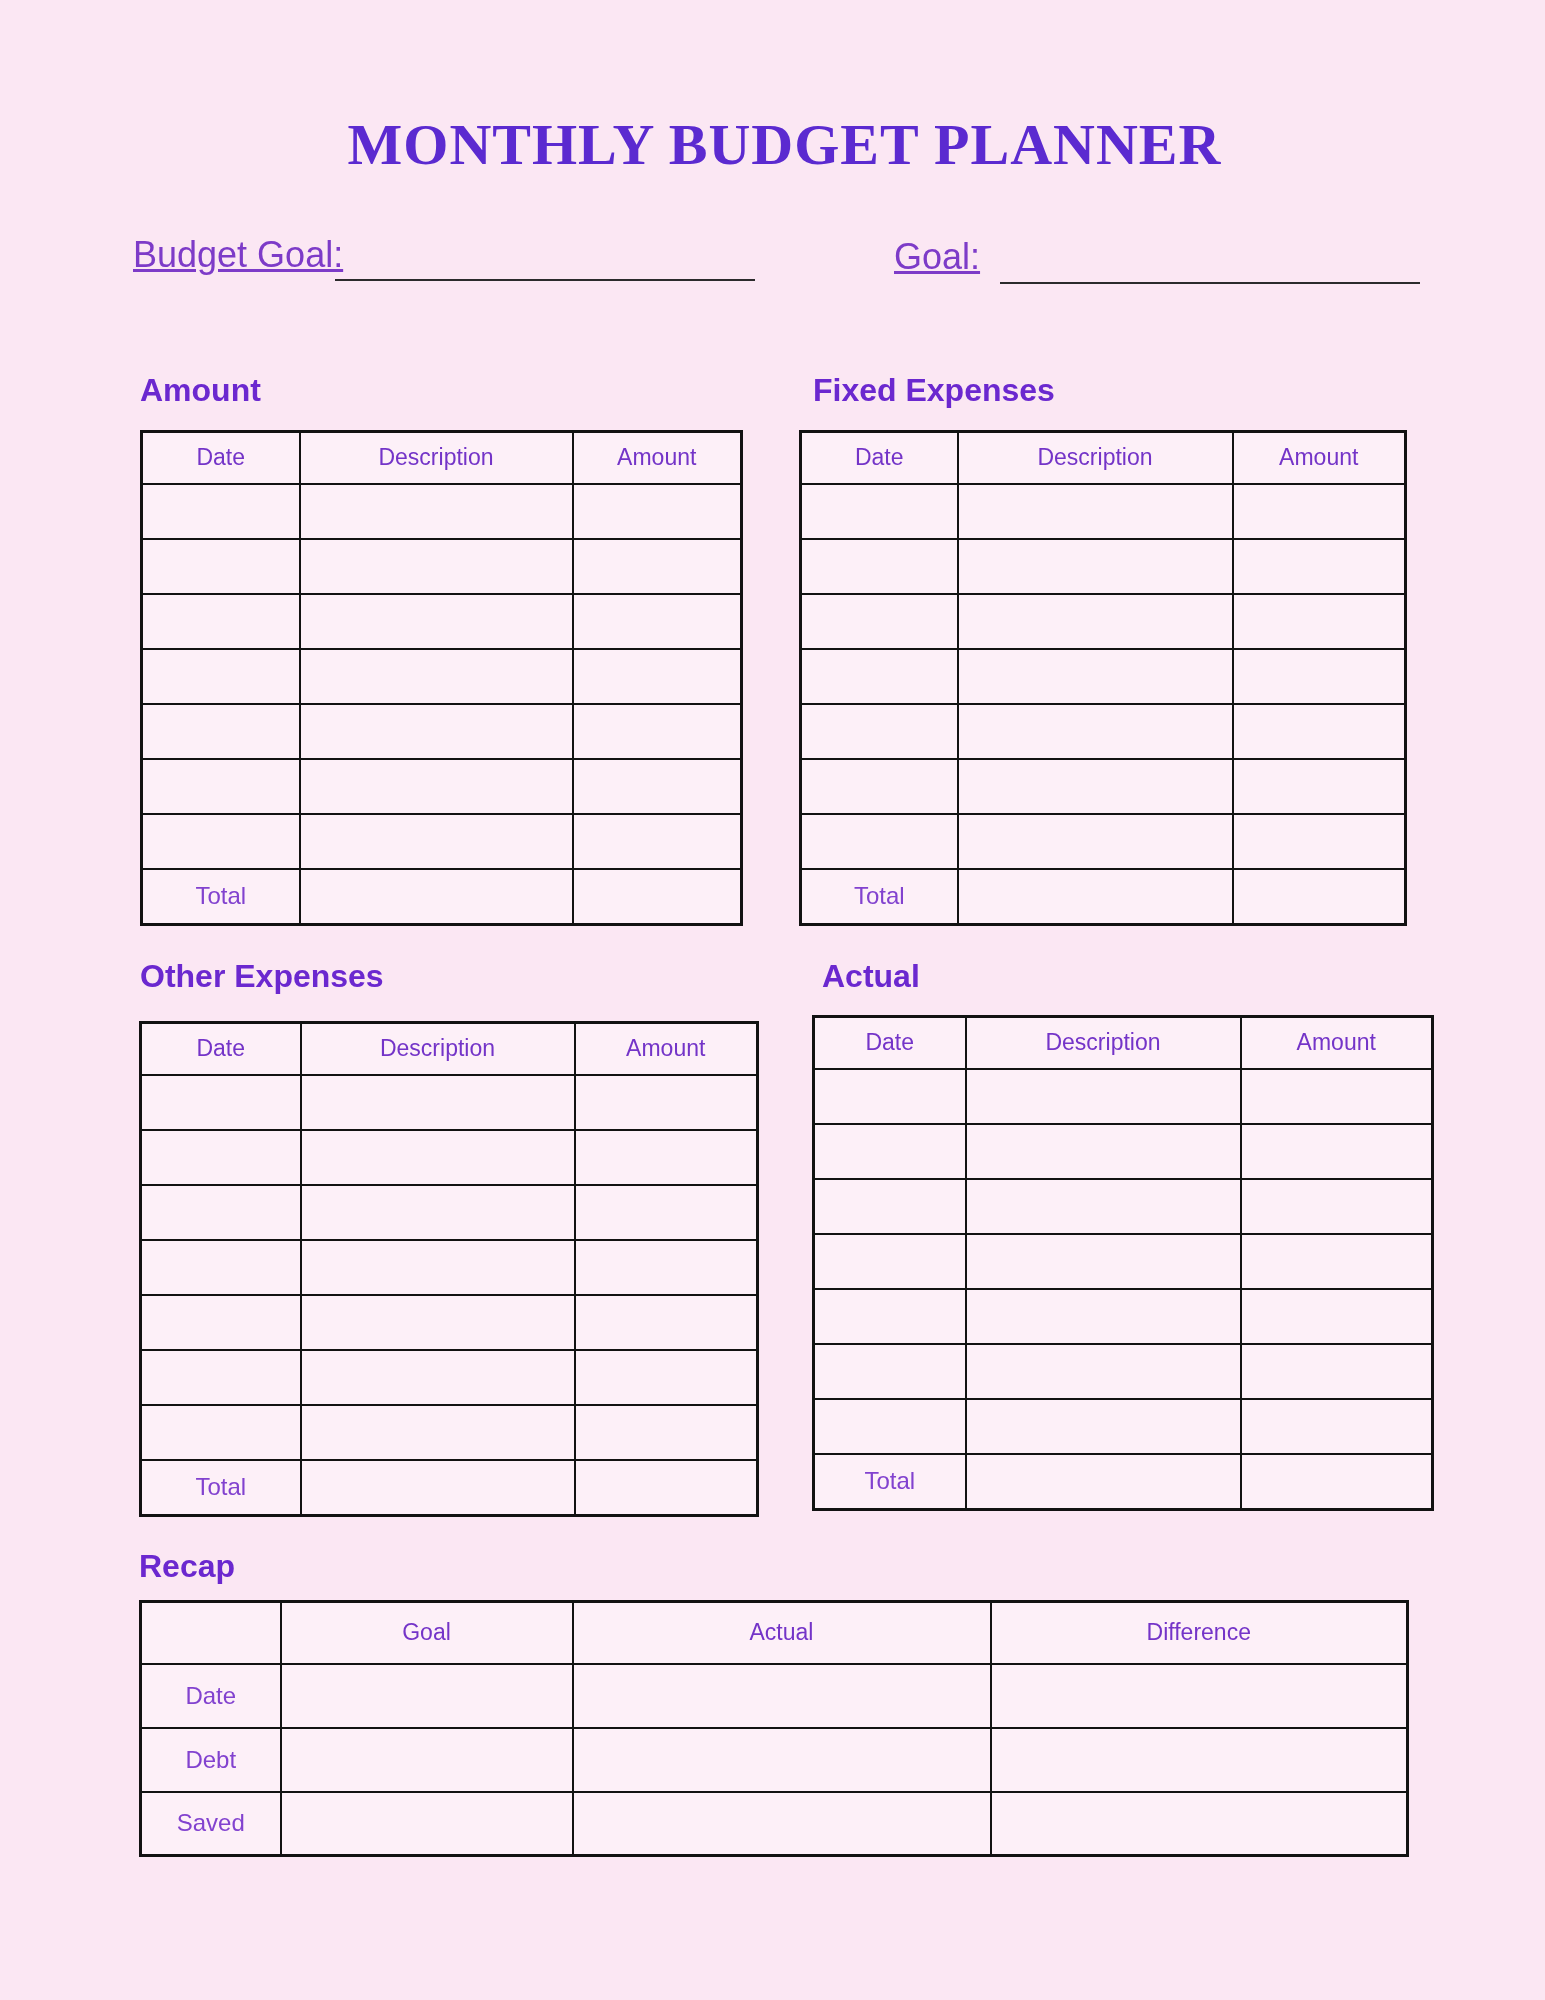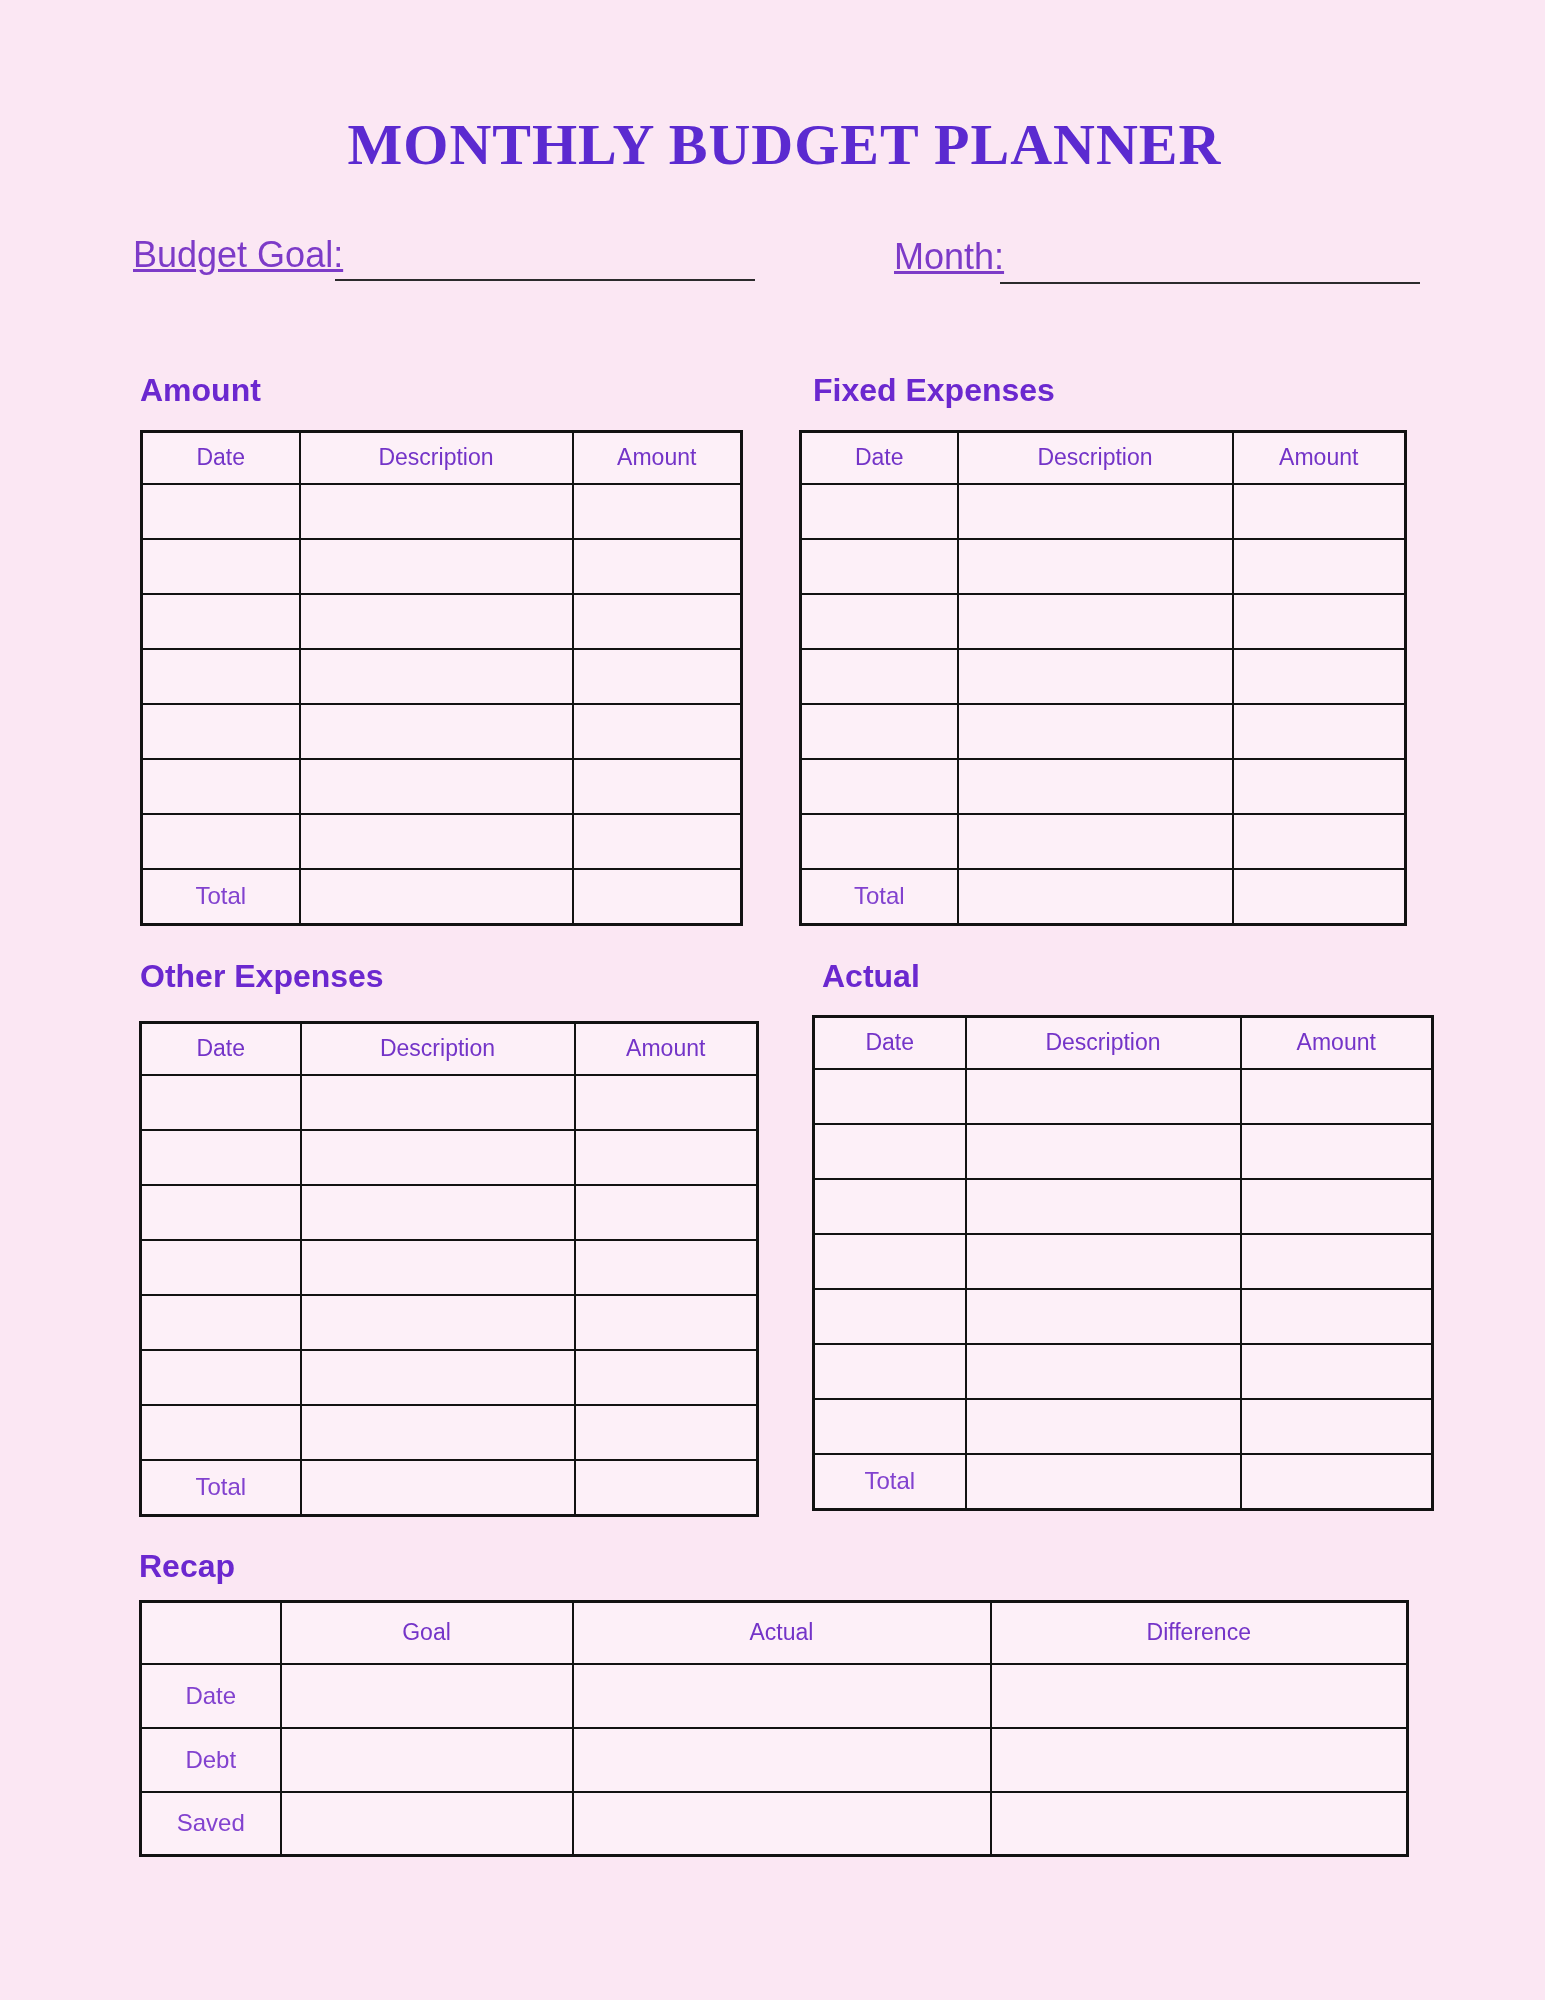--- a/index.html
+++ b/index.html
@@ -71,21 +71,21 @@
 </head>
 <body>
 
 <div class="page">
 
   <h1 class="doc-title">MONTHLY BUDGET PLANNER</h1>
 
   <span class="field-label" style="left:133px;top:234px">Budget Goal:</span>
   <span class="field-line" style="left:335px;top:279px;width:420px"></span>
 
-  <span class="field-label" style="left:894px;top:236px">Month:</span>
+  <span class="field-label" style="left:894px;top:236px">Goal:</span>
   <span class="field-line" style="left:1000px;top:282px;width:420px"></span>
 
   <h2 class="sec" style="left:140px;top:372px">Amount</h2>
   <table class="btable exp" style="left:140px;top:430px;width:600px">
     <colgroup>
         <col style="width:158px">
         <col style="width:273px">
         <col style="width:169px">
       </colgroup>
     <thead>

